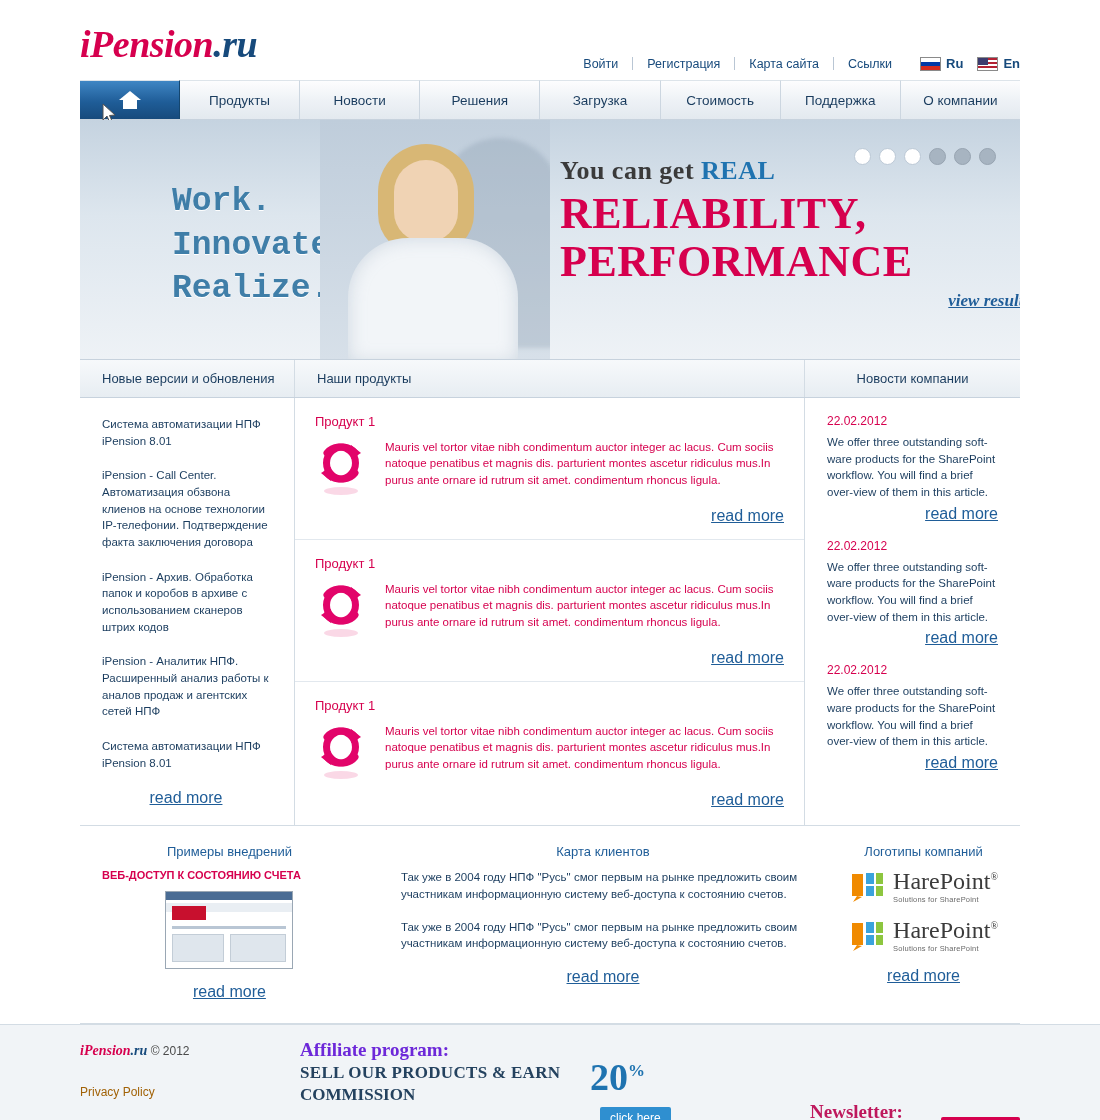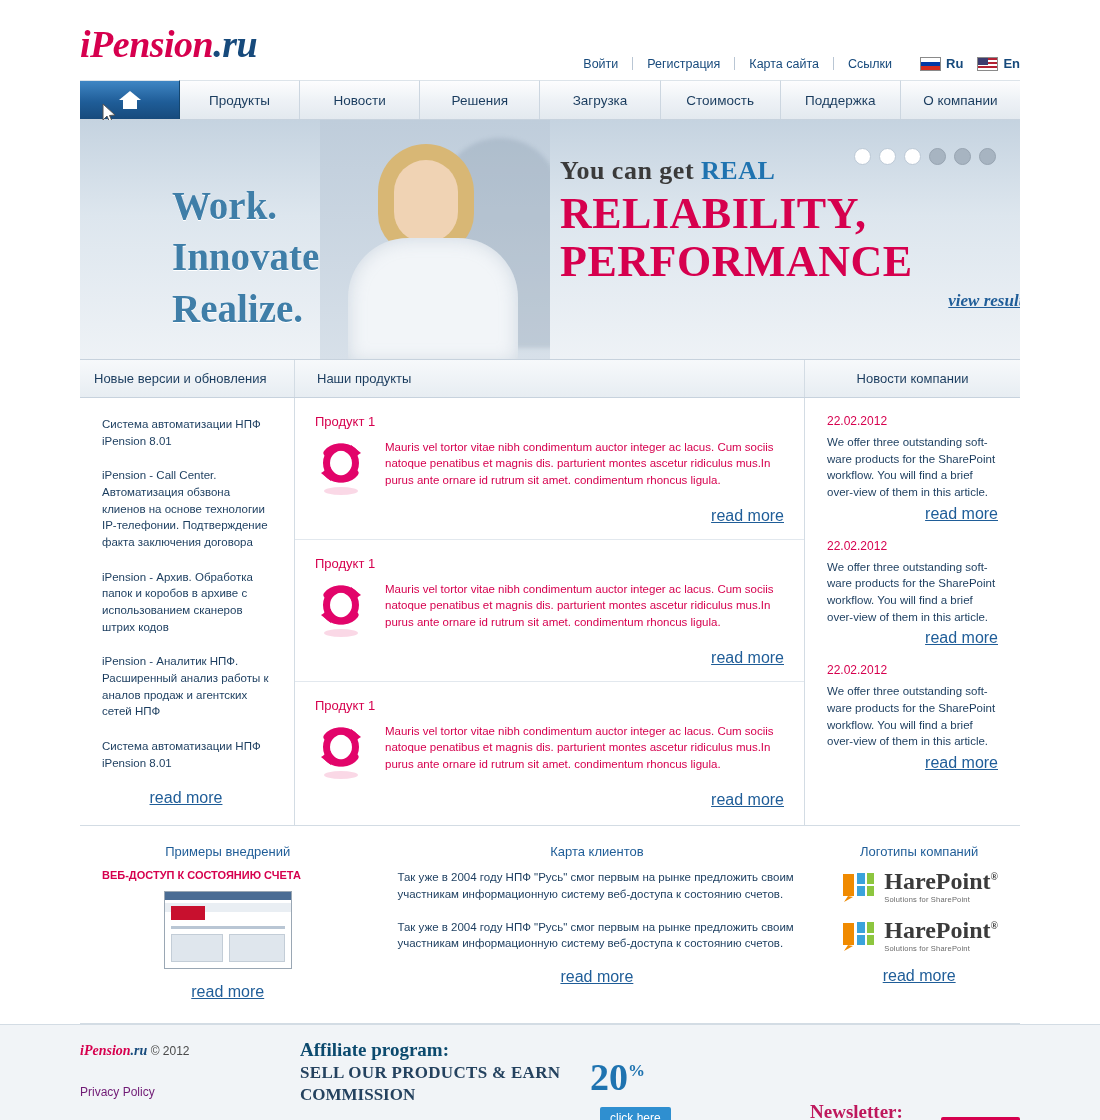--- a/index.html
+++ b/index.html
@@ -137,22 +137,22 @@
     position: relative;
     margin: 0 80px;
     height: 240px;
     background: linear-gradient(to bottom, #c5d3e0 0%, #dde6ee 40%, #eef2f6 100%);
     overflow: hidden;
     border-bottom: 1px solid #c7d2dd;
   }
   .hero-left {
     position: absolute;
     left: 92px; top: 60px;
-    font-family: Liberation Serif, serif;
-    font-size: 39px;
+    font-family: Liberation Mono, monospace;
+    font-size: 33px;
     font-weight: bold;
     color: #3f7ea8;
     line-height: 1.32;
     text-shadow: 0 1px 0 #fff;
   }
   .hero-photo {
     position: absolute;
     left: 240px; top: 0;
     width: 230px; height: 240px;
     background:
@@ -250,21 +250,21 @@
     background: linear-gradient(to bottom, #f7f9fb, #e7edf2);
     border-bottom: 1px solid #c7d2dd;
   }
   .tab {
     display: flex; align-items: center;
     font-size: 13px;
     color: #1a3c5e;
     border-right: 1px solid #d3dce4;
     cursor: pointer;
   }
-  .tab.t1 { width: 215px; padding-left: 14px; }
+  .tab.t1 { width: 215px; padding-left: 22px; }
   .tab.t2 { width: 510px; padding-left: 22px; }
   .tab.t3 { flex: 1; justify-content: center; border-right: none; }
 
   
   .columns {
     margin: 0 80px;
     display: flex;
     border-bottom: 1px solid #d3dce4;
     min-height: 400px;
   }
@@ -368,21 +368,21 @@
   .thumb .tblock { position: absolute; background: #dfe6ed; border: 1px solid #c3cdd7; }
   .testimonial {
     font-size: 11.5px;
     color: #1a3c5e;
     line-height: 1.45;
     margin-bottom: 16px;
   }
   .b-more { text-align: center; margin-top: 14px; }
   .logo-row { display: flex; align-items: center; gap: 8px; margin-bottom: 14px; justify-content: center; }
   .hp-mark { width: 36px; height: 34px; position: relative; }
-  .hp-text { font-family: "Liberation Serif", serif; font-size: 24px; font-weight: bold; color: #3b3b3b; line-height: 1; }
+  .hp-text { font-family: "Liberation Serif", serif; font-size: 24px; font-weight: normal; color: #3b3b3b; line-height: 1; }
   .hp-text sup { font-size: 10px; vertical-align: super; }
   .hp-sub { font-size: 7.5px; color: #6a6a6a; letter-spacing: 0.2px; margin-top: 2px; }
 
   
   .footer {
     position: relative;
     margin-top: 0;
     height: 104px;
     background: #f1f4f7;
     border-top: 1px solid #d3dce4;
@@ -392,28 +392,28 @@
     font-size: 12px; color: #4a4a4a;
   }
   .f-left .fl-logo {
     font-family: "Liberation Serif", serif;
     font-weight: bold; font-style: italic;
     color: #d6004e; font-size: 14px;
   }
   .f-left .fl-logo .dom { color: #174a7c; }
   .f-privacy {
     position: absolute; left: 80px; top: 60px;
-    font-size: 12px; color: #701a75; cursor: pointer;
+    font-size: 12px; color: #a16207; cursor: pointer;
   }
   .f-aff {
     position: absolute; left: 300px; top: 14px;
     font-family: "Liberation Serif", serif;
     color: #1a3c5e;
   }
-  .f-aff .a1 { font-size: 19px; font-weight: bold; color: #0c4a6e; }
+  .f-aff .a1 { font-size: 19px; font-weight: bold; color: #6d28d9; }
   .f-aff .a2 { font-size: 17px; font-weight: bold; color: #24425f; letter-spacing: 0.3px; margin-top: 2px; }
   .f-aff .a3 { font-size: 17px; font-weight: bold; color: #24425f; margin-top: 2px; }
   .f-20 {
     position: absolute; left: 590px; top: 30px;
     font-family: "Liberation Serif", serif;
     font-size: 38px; font-weight: bold; color: #1f73b0;
   }
   .f-20 sup { font-size: 17px; vertical-align: super; }
   .click-here {
     position: absolute; left: 600px; top: 82px;

